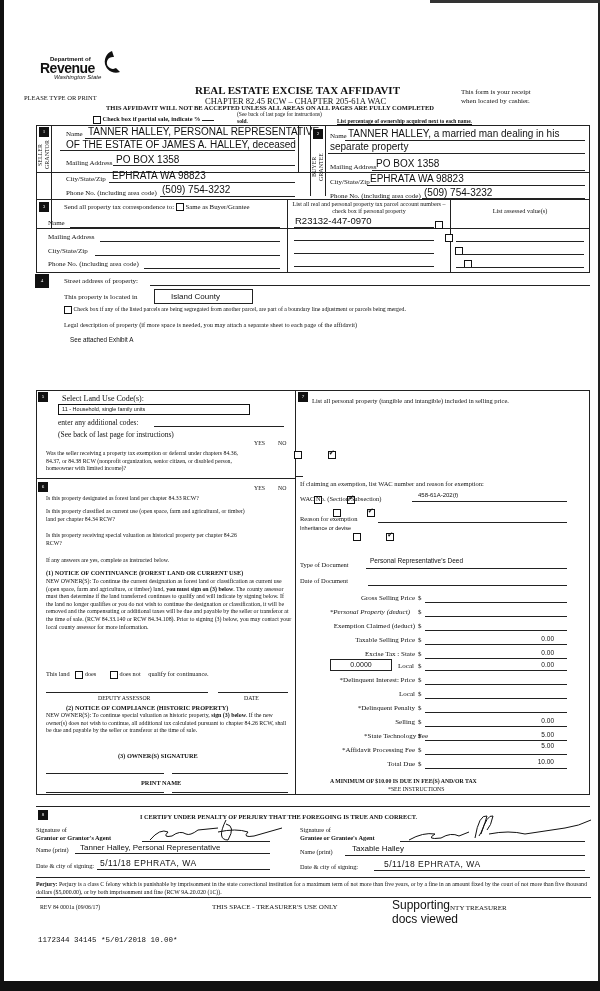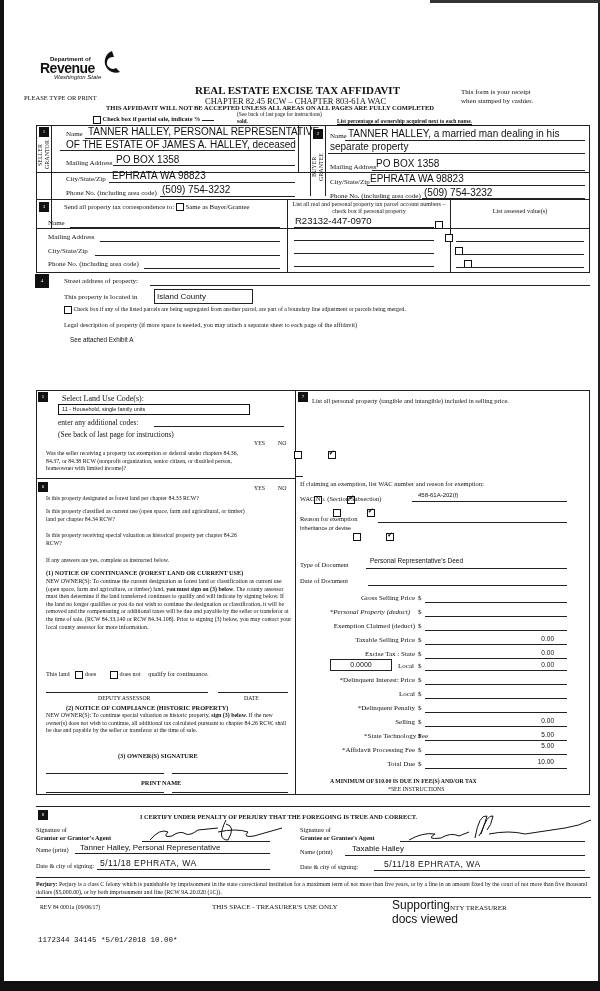--- a/index.html
+++ b/index.html
@@ -45,23 +45,23 @@
   <div class="logo-rev">Revenue</div>
   <div class="logo-wa" style="margin-left:14px;">Washington State</div>
 </div>
 <svg class="abs" style="left:100px; top:50px;" width="22" height="26" viewBox="0 0 22 26">
   <path d="M12 1 A11 11 0 1 0 20 22 L16 18 A6 6 0 1 1 14 7 Z" fill="#111"></path>
   <path d="M8 13 q6 -6 12 -2 q-4 -1 -7 3 z" fill="#fff"></path>
 </svg>
 
 <div class="abs" style="left:24px; top:94px; font-size:6.5px;">PLEASE TYPE OR PRINT</div>
 <div class="abs b" style="left:195px; top:84px; font-size:11px;">REAL ESTATE EXCISE TAX AFFIDAVIT</div>
-<div class="abs" style="left:205px; top:96px; font-size:8.5px;">CHAPTER 82.45 RCW – CHAPTER 803-61A WAC</div>
+<div class="abs" style="left:205px; top:96px; font-size:8.5px;">CHAPTER 82.45 RCW – CHAPTER 205-61A WAC</div>
 <div class="abs" style="left:461px; top:88px; font-size:7px;">This form is your receipt</div>
-<div class="abs" style="left:461px; top:97px; font-size:7px;">when stamped by cashier.</div>
+<div class="abs" style="left:461px; top:97px; font-size:7px;">when located by cashier.</div>
 <div class="abs b" style="left:106px; top:104px; font-size:6.5px;">THIS AFFIDAVIT WILL NOT BE ACCEPTED UNLESS ALL AREAS ON ALL PAGES ARE FULLY COMPLETED</div>
 <div class="abs" style="left:93px; top:115px; font-size:6.3px;">
   <span class="cb"></span>
   <span class="b">Check box if partial sale, indicate %</span>
   <span style="display:inline-block;width:12px;border-bottom:1px solid #222;"></span>
 </div>
 <div class="abs" style="left:237px; top:111px; font-size:5.5px;">(See back of last page for instructions)</div>
 <div class="abs b" style="left:237px; top:118px; font-size:5.5px;">sold.</div>
 <div class="abs b" style="left:337px; top:118px; font-size:5.5px; text-decoration:underline;">List percentage of ownership acquired next to each name.</div>
 
@@ -151,21 +151,21 @@
 
 <div class="line" style="left:294px; top:266px; width:140px;"></div>
 <span class="cb abs" style="left:435px; top:260px;"></span>
 <div class="line" style="left:456px; top:267px; width:128px;"></div>
 
 
 <div class="num" style="left:35px; top:274px; width:14px; height:14px; line-height:14px;">4</div>
 <div class="row-label" style="left:64px; top:277px;">Street address of property:</div>
 <div class="line" style="left:150px; top:285px; width:440px;"></div>
 <div class="row-label" style="left:64px; top:293px;">This property is located in</div>
-<div class="abs sans" style="left:154px; top:289px; width:99px; height:15px; border:1px solid #222; font-size:8px; padding:2px 2px;">Island County</div>
+<div class="abs sans" style="left:154px; top:289px; width:99px; height:15px; border:1px solid #222; font-size:8px; padding:2px 16px;">Island County</div>
 <div class="abs" style="left:64px; top:306px; font-size:5.8px; white-space:nowrap;">
   <span class="cb"></span>
   <span>Check box if any of the listed parcels are being segregated from another parcel, are part of a boundary line adjustment or parcels being merged.</span>
 </div>
 <div class="abs" style="left:64px; top:321px; font-size:6.3px; white-space:nowrap;">Legal description of property (if more space is needed, you may attach a separate sheet to each page of the affidavit)</div>
 <div class="abs sans" style="left:70px; top:336px; font-size:6.3px;">See attached Exhibit A</div>
 
 
 <div class="box" style="left:36px; top:390px; width:554px; height:405px;"></div>
 <div class="abs" style="left:295px; top:390px; width:1px; height:405px; background:#222;"></div>

